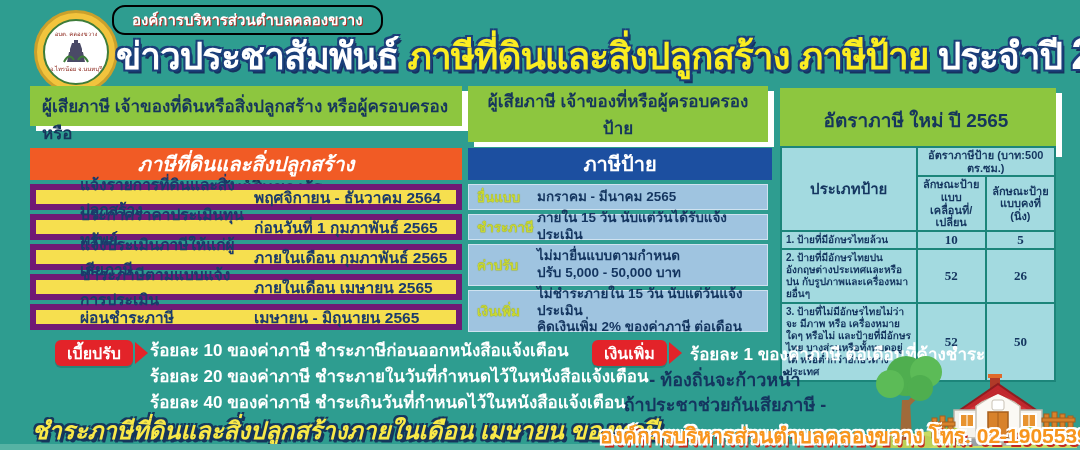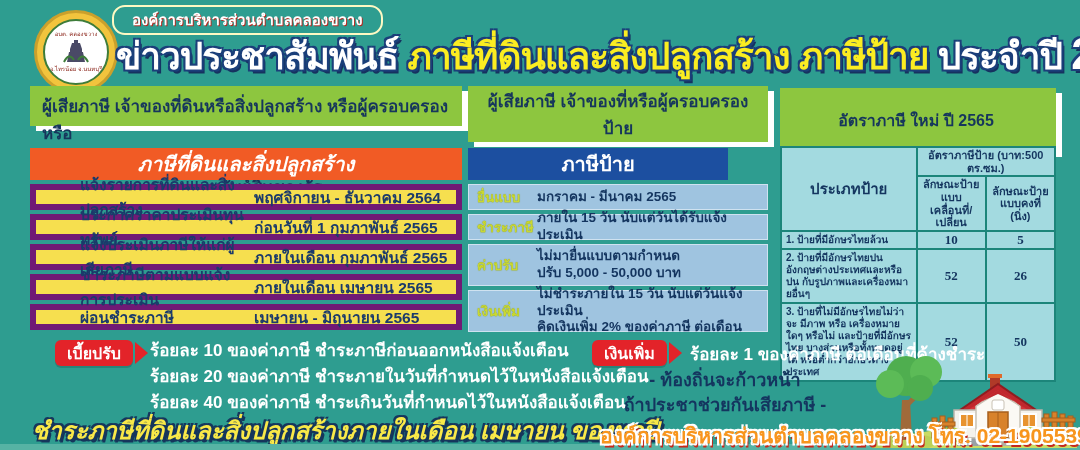--- a/index.html
+++ b/index.html
@@ -6,21 +6,21 @@
   body { font-family: "Liberation Sans", "DejaVu Sans", sans-serif; }
   .canvas {
     position:relative; width:1080px; height:450px; overflow:hidden;
     background:#2E9D90; color:#1B3A6B;
   }
   .bottom-strip { position:absolute; left:0; bottom:0; width:1080px; height:6px; background:#56b3a4; }
 
   
   .org-pill {
     position:absolute; left:112px; top:5px; padding:1px 18px;
-    border:2px solid #fef9c3; border-radius:13px; background:#2E9D90;
+    border:2px solid #000000; border-radius:13px; background:#2E9D90;
     color:#ffffff; font-weight:bold; font-size:15px;
     text-shadow:1px 1px 0 #b3281f;
   }
   .logo {
     position:absolute; left:34px; top:10px; width:84px; height:84px;
     border-radius:50%; background:#F2C43D; border:3px solid #caa02c;
     display:flex; align-items:center; justify-content:center; flex-direction:column;
   }
   .logo-inner {
     width:66px; height:66px; border-radius:50%; background:#ffffff;
@@ -54,34 +54,34 @@
   .land-rows { position:absolute; left:30px; top:184px; width:432px; }
   .row-y {
     height:26px; margin-bottom:4px; background:#F6DF4F; border:6px solid #701a75;
     display:flex; align-items:center; font-weight:bold; font-size:15.5px; color:#1B3A6B;
   }
   .row-y .lbl { width:218px; padding-left:44px; }
   .row-y .val { flex:1; }
 
   
   .sign-note { left:468px; top:86px; width:300px; height:56px; display:flex; align-items:center; justify-content:center; text-align:center; }
-  .sign-hdr { left:468px; top:148px; width:260px; height:32px; background:#1C4FA0; }
+  .sign-hdr { left:468px; top:148px; width:304px; height:32px; background:#1C4FA0; }
   .sign-rows { position:absolute; left:468px; top:184px; width:300px; }
   .row-b {
     margin-bottom:4px; background:#9FC4E0; border:1px solid #cfe2f0;
     display:flex; align-items:center; font-weight:bold; font-size:13.5px; color:#14355F;
     padding:2px 0;
   }
   .row-b.h1 { height:26px; }
   .row-b.h2 { height:42px; }
   .row-b .lbl { width:68px; padding-left:8px; color:#C9D832; text-shadow:0 0 1px #7a8a10; }
   .row-b .val { flex:1; line-height:1.25; padding-right:4px; }
 
   
-  .rate-note { left:780px; top:88px; width:276px; height:64px; display:flex; align-items:center; justify-content:center; font-size:16px;padding-left:8px; }
+  .rate-note { left:780px; top:88px; width:276px; height:64px; display:flex; align-items:center; justify-content:center; font-size:19px;padding-left:8px; }
   .rate-tbl {
     position:absolute; left:780px; top:146px; width:276px;
     border-collapse:collapse; background:#A3DAE0; color:#14355F;
     border:2px solid #ffffff;
   }
   .rate-tbl th, .rate-tbl td { border:2px solid #1C857A; font-weight:bold; }
   .rate-tbl th { font-size:11px; line-height:1.15; padding:1px 2px; }
   .rate-tbl td.type { font-size:10px; line-height:1.2; text-align:left; padding:2px 4px; }
   .rate-tbl td.num { font-size:13px; text-align:center; width:70px;font-family:Liberation Serif, serif; }
   .rate-tbl .c1 { width:138px; }

